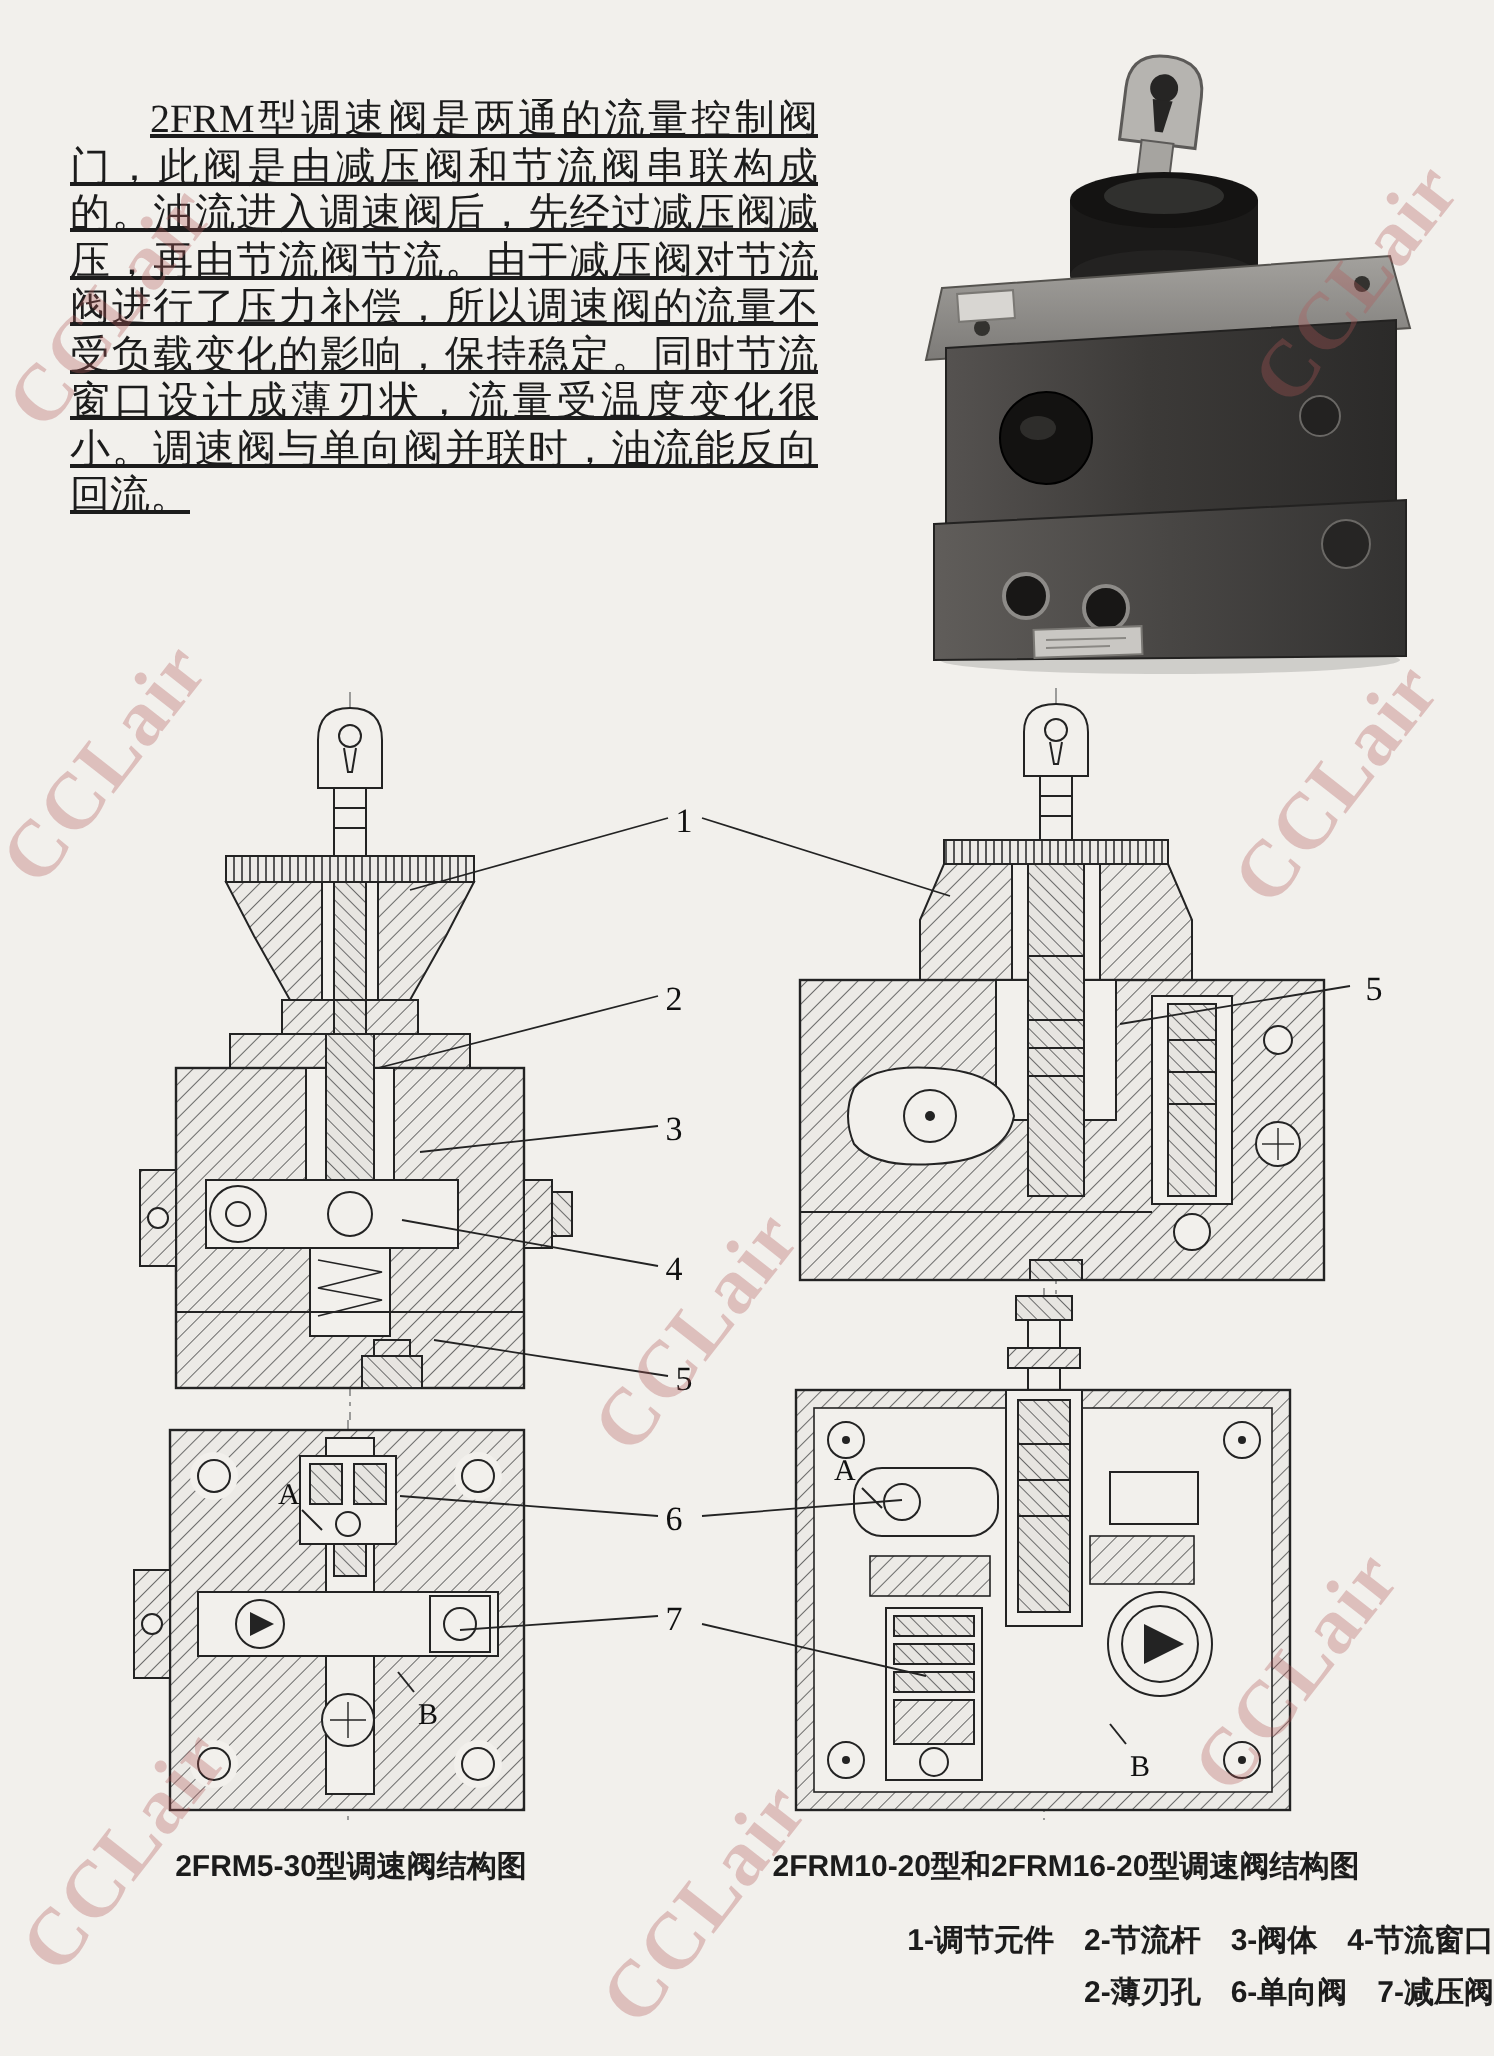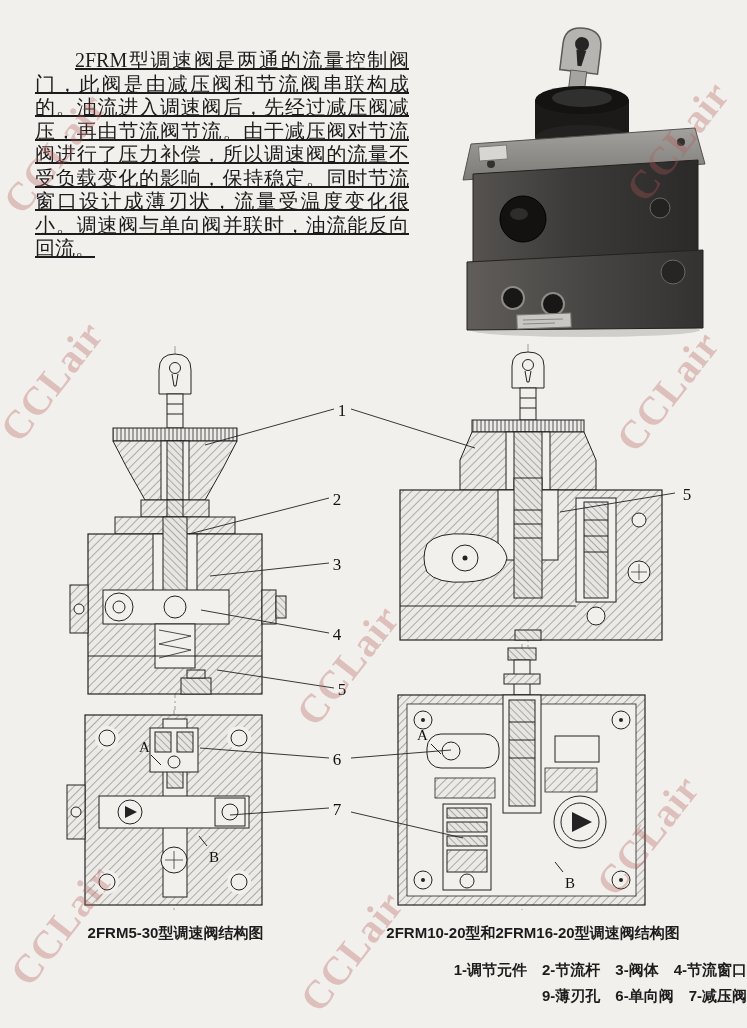--- a/index.html
+++ b/index.html
@@ -299,15 +299,15 @@
       <text x="632" y="162" text-anchor="middle" class="callout-num">5</text>
       <text x="282" y="427" text-anchor="middle" class="callout-num">6</text>
       <text x="282" y="477" text-anchor="middle" class="callout-num">7</text>
     </g>
   </svg>
 
   <div class="caption cap-left">2FRM5-30型调速阀结构图</div>
   <div class="caption cap-right">2FRM10-20型和2FRM16-20型调速阀结构图</div>
 
   <div class="legend l1">1-调节元件　2-节流杆　3-阀体　4-节流窗口</div>
-  <div class="legend l2">9-薄刃孔　6-单向阀　7-减压阀</div>
+  <div class="legend l2">2-薄刃孔　6-单向阀　7-减压阀</div>
 
 </div>
 
 </body></html>

